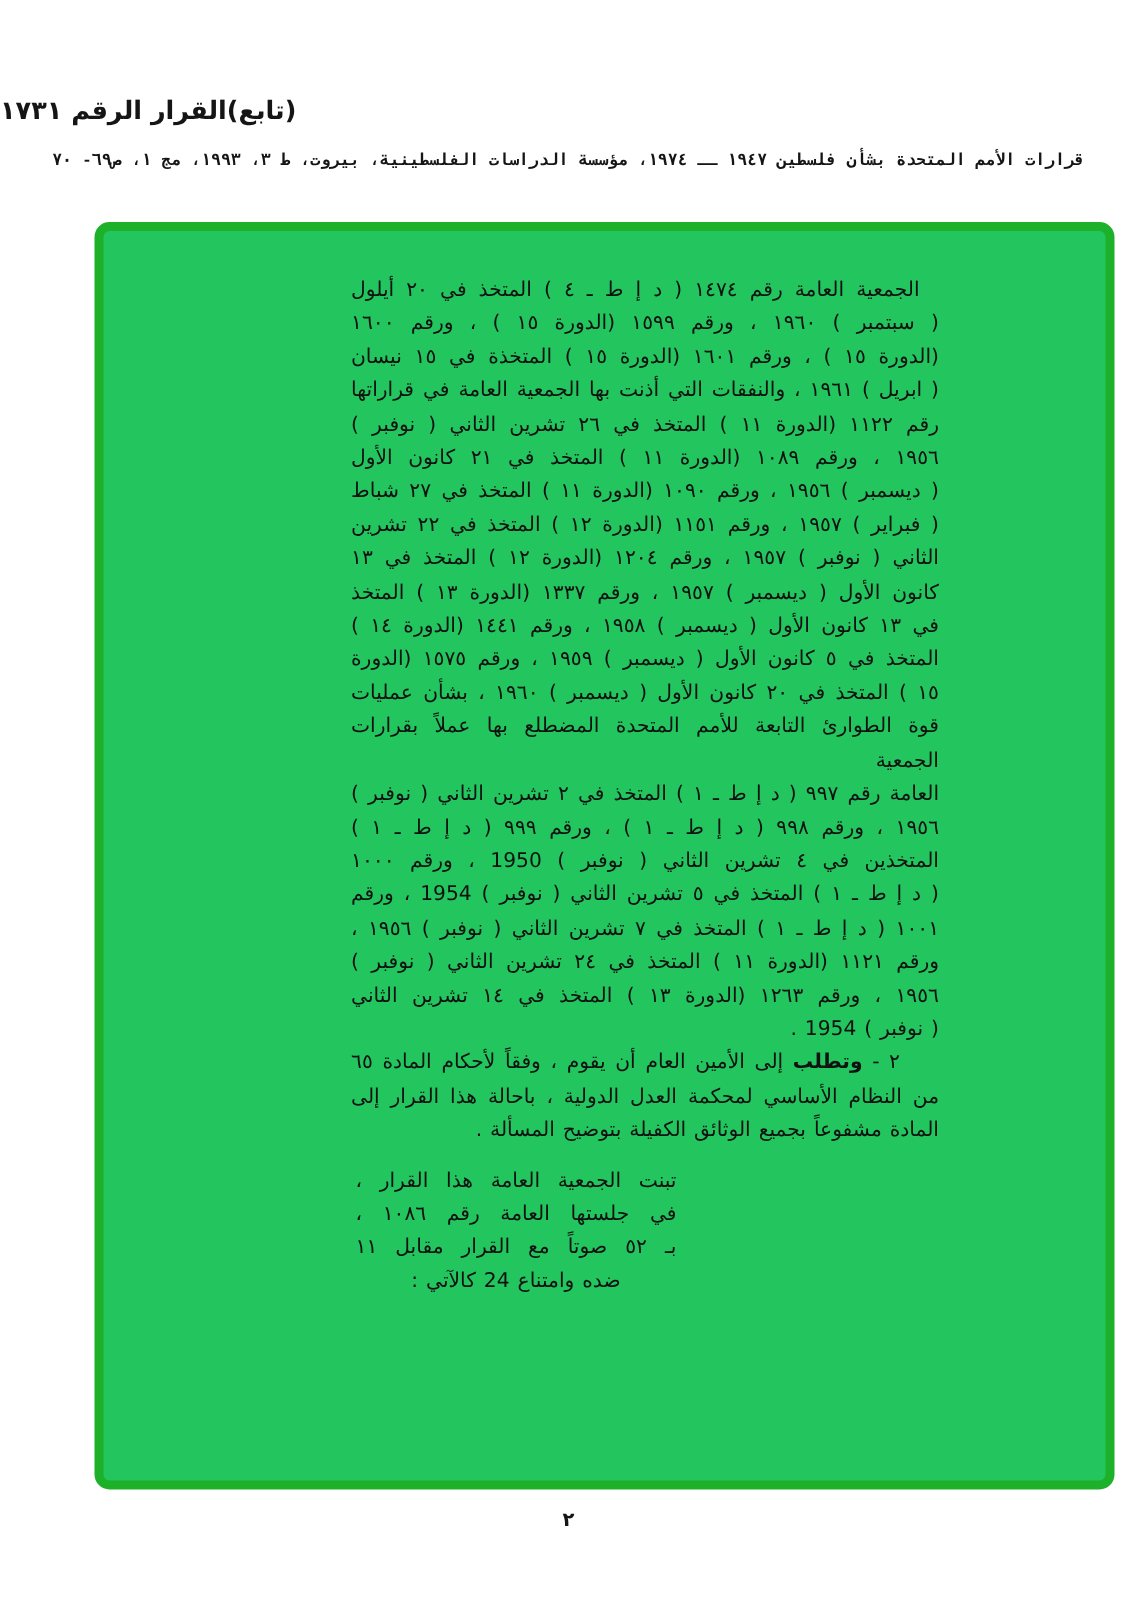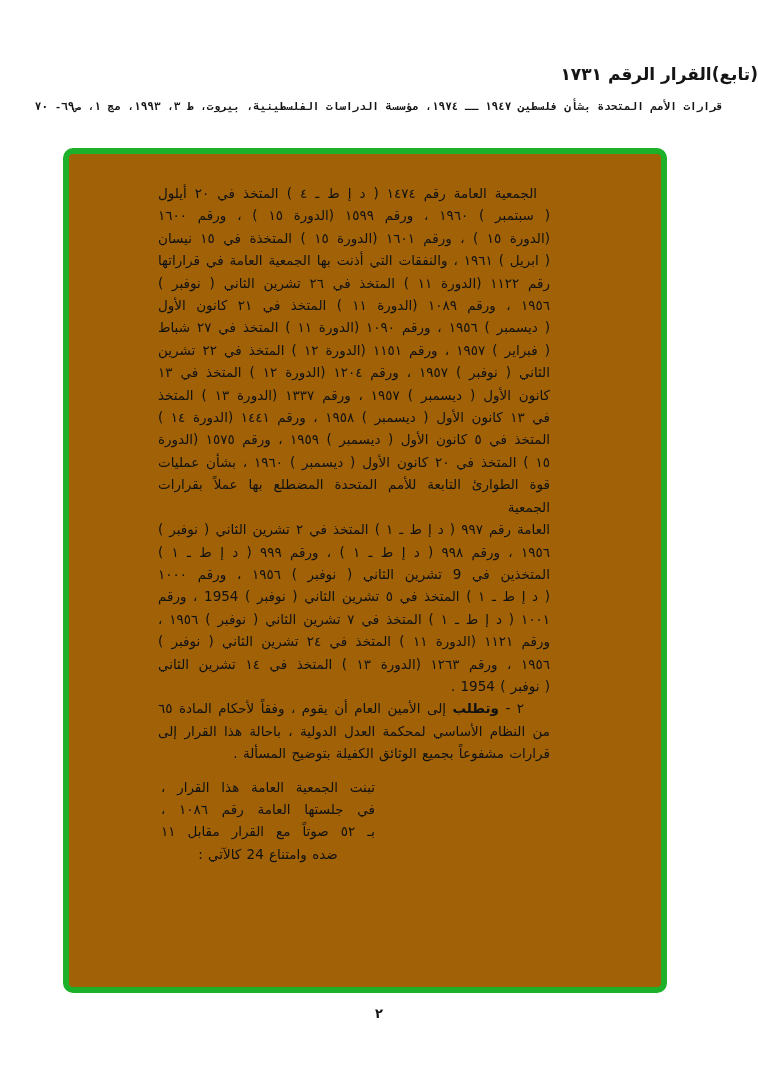--- a/index.html
+++ b/index.html
@@ -1,31 +1,31 @@
 <!DOCTYPE html>
 <html lang="ar"><head>
 <meta charset="utf-8">
 <style>
   html,body{margin:0;padding:0;}
   body{
     width:758px;height:1078px;position:relative;background:#ffffff;
     font-family:"DejaVu Sans",sans-serif;color:#151515;overflow:hidden;
   }
   .title{
-    position:absolute;top:64px;left:0;right:0;text-align:right;
+    position:absolute;top:64px;left:0;right:0;text-align:left;
     direction:rtl;font-size:17px;font-weight:bold;letter-spacing:0;
   }
   .source{
     position:absolute;top:100px;left:0;right:0;text-align:center;
     direction:rtl;font-size:11px;font-weight:bold;white-space:nowrap;font-family:Liberation Mono, monospace;
   }
   .frame{
-    position:absolute;left:63px;top:148px;width:604px;height:845px;
+    position:absolute;left:63px;top:148px;width:680px;height:845px;
     box-sizing:border-box;border:6px solid #1cb128;border-radius:10px;
-    background:#a16207;
+    background:#22c55e;
   }
   .textblock{
     position:absolute;top:28px;right:111px;width:392px;
     direction:rtl;font-size:13.5px;line-height:22.4px;color:#111111;
   }
   .line{
     text-align:justify;text-align-last:justify;
     word-spacing:1px;
   }
   .line.end{text-align-last:right;}
@@ -60,32 +60,32 @@
       <div class="line">( ديسمبر ) ١٩٥٦ ، ورقم ١٠٩٠ (الدورة ١١ ) المتخذ في ٢٧ شباط</div>
       <div class="line">( فبراير ) ١٩٥٧ ، ورقم ١١٥١ (الدورة ١٢ ) المتخذ في ٢٢ تشرين</div>
       <div class="line">الثاني ( نوفبر ) ١٩٥٧ ، ورقم ١٢٠٤ (الدورة ١٢ ) المتخذ في ١٣</div>
       <div class="line">كانون الأول ( ديسمبر ) ١٩٥٧ ، ورقم ١٣٣٧ (الدورة ١٣ ) المتخذ</div>
       <div class="line">في ١٣ كانون الأول ( ديسمبر ) ١٩٥٨ ، ورقم ١٤٤١ (الدورة ١٤ )</div>
       <div class="line">المتخذ في ٥ كانون الأول ( ديسمبر ) ١٩٥٩ ، ورقم ١٥٧٥ (الدورة</div>
       <div class="line">١٥ ) المتخذ في ٢٠ كانون الأول ( ديسمبر ) ١٩٦٠ ، بشأن عمليات</div>
       <div class="line">قوة الطوارئ التابعة للأمم المتحدة المضطلع بها عملاً بقرارات الجمعية</div>
       <div class="line">العامة رقم ٩٩٧ ( د إ ط ـ ١ ) المتخذ في ٢ تشرين الثاني ( نوفبر )</div>
       <div class="line">١٩٥٦ ، ورقم ٩٩٨ ( د إ ط ـ ١ ) ، ورقم ٩٩٩ ( د إ ط ـ ١ )</div>
-      <div class="line">المتخذين في 9 تشرين الثاني ( نوفبر ) ١٩٥٦ ، ورقم ١٠٠٠</div>
+      <div class="line">المتخذين في ٤ تشرين الثاني ( نوفبر ) 1950 ، ورقم ١٠٠٠</div>
       <div class="line">( د إ ط ـ ١ ) المتخذ في ٥ تشرين الثاني ( نوفبر ) 1954 ، ورقم</div>
       <div class="line">١٠٠١ ( د إ ط ـ ١ ) المتخذ في ٧ تشرين الثاني ( نوفبر ) ١٩٥٦ ،</div>
       <div class="line">ورقم ١١٢١ (الدورة ١١ ) المتخذ في ٢٤ تشرين الثاني ( نوفبر )</div>
       <div class="line">١٩٥٦ ، ورقم ١٢٦٣ (الدورة ١٣ ) المتخذ في ١٤ تشرين الثاني</div>
       <div class="line end">( نوفبر ) 1954 .</div>
     </div>
 
     <div class="p2">
       <div class="line indent2"><span>٢ - </span><span class="bold">وتطلب</span><span> إلى الأمين العام أن يقوم ، وفقاً لأحكام المادة ٦٥</span></div>
       <div class="line">من النظام الأساسي لمحكمة العدل الدولية ، باحالة هذا القرار إلى</div>
-      <div class="line end">قرارات مشفوعاً بجميع الوثائق الكفيلة بتوضيح المسألة .</div>
+      <div class="line end">المادة مشفوعاً بجميع الوثائق الكفيلة بتوضيح المسألة .</div>
     </div>
 
     <div class="adoption">
       <div class="line">تبنت الجمعية العامة هذا القرار ،</div>
       <div class="line">في جلستها العامة رقم ١٠٨٦ ،</div>
       <div class="line">بـ ٥٢ صوتاً مع القرار مقابل ١١</div>
       <div class="line last">ضده وامتناع 24 كالآتي :</div>
     </div>
 
   </div>

